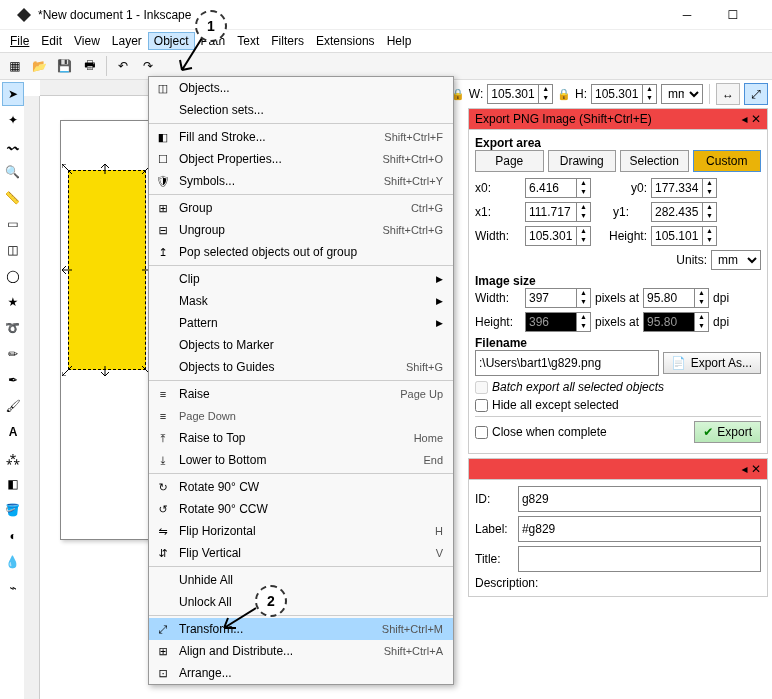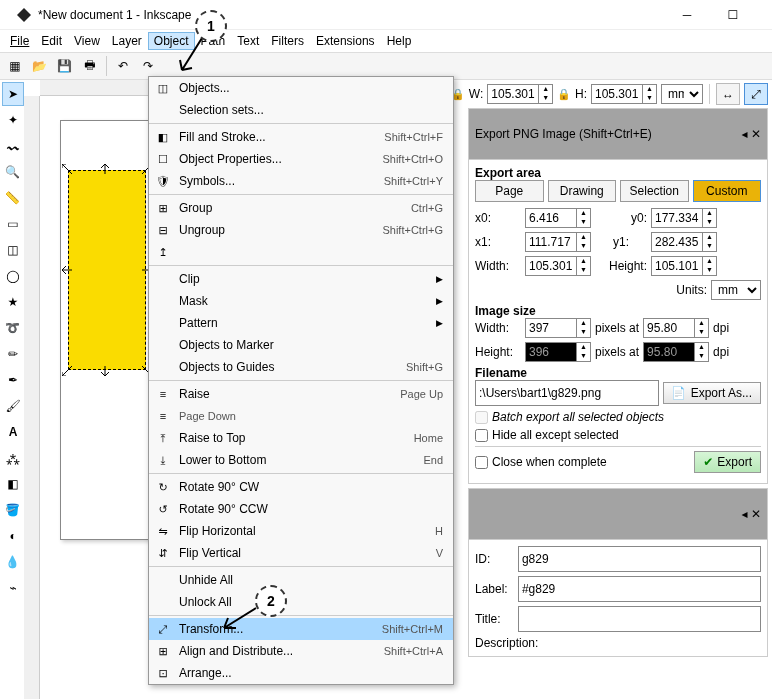--- a/index.html
+++ b/index.html
@@ -17,21 +17,21 @@
 .sep{width:1px;height:20px;background:#ccc;margin:0 2px}
 .toolstrip{position:absolute;left:0;top:80px;width:24px;display:flex;flex-direction:column;gap:2px;padding:2px}
 .toolstrip .tool{width:22px;height:24px;display:flex;align-items:center;justify-content:center}
 .toolstrip .tool.sel{background:#cde8ff;border:1px solid #7cb8e6}
 .ruler-h{position:absolute;left:40px;top:80px;right:320px;height:16px;background:#f0f0f0;border-bottom:1px solid #ccc;font-size:9px}
 .ruler-v{position:absolute;left:24px;top:96px;width:16px;bottom:0;background:#f0f0f0;border-right:1px solid #ccc}
 .page{position:absolute;left:60px;top:120px;width:220px;height:420px;border:1px solid #888;box-shadow:2px 2px 4px rgba(0,0,0,.2);background:#fff}
 .yellowrect{position:absolute;left:68px;top:170px;width:78px;height:200px;background:#fadc00;border:1px dashed #000}
 .handle{position:absolute;width:10px;height:10px}
 .rpanel{position:absolute;right:4px;top:108px;width:300px;bottom:0;background:#fff}
-.panel-title{background:#a3a3a3;border:1px solid #ccc;padding:18px 6px;display:flex;align-items:center;justify-content:space-between}
+.panel-title{background:#ef4444;border:1px solid #ccc;padding:3px 6px;display:flex;align-items:center;justify-content:space-between}
 .panel-body{border:1px solid #ccc;border-top:none;padding:6px}
 .tabs{display:flex;gap:4px;margin-bottom:6px}
 .tab{flex:1;text-align:center;padding:3px 2px;border:1px solid #999;background:#f4f4f4}
 .tab.active{background:#eab308;border-color:#4a90d9}
 .row{display:flex;align-items:center;gap:4px;margin-bottom:4px}
 .row label{width:46px}
 .row .v2{width:52px}
 .num{display:flex;align-items:center}
 .num input{width:52px;height:20px;border:1px solid #888;padding:1px 3px;text-align:left}
 .spin{width:14px;height:20px;border:1px solid #888;border-left:none;display:flex;flex-direction:column}
@@ -206,20 +206,21 @@
       <span class="lbl">Group</span>
       <span class="sc">Ctrl+G</span>
     </div>
     <div class="dmi">
       <span class="ico">⊟</span>
       <span class="lbl">Ungroup</span>
       <span class="sc">Shift+Ctrl+G</span>
     </div>
     <div class="dmi">
       <span class="ico">↥</span>
+      <span class="lbl">Pop selected objects out of group</span>
       <span class="sc"></span>
     </div>
     <hr>
     <div class="dmi">
       <span class="ico"></span>
       <span class="lbl">Clip</span>
       <span class="arr">▶</span>
     </div>
     <div class="dmi">
       <span class="ico"></span>

